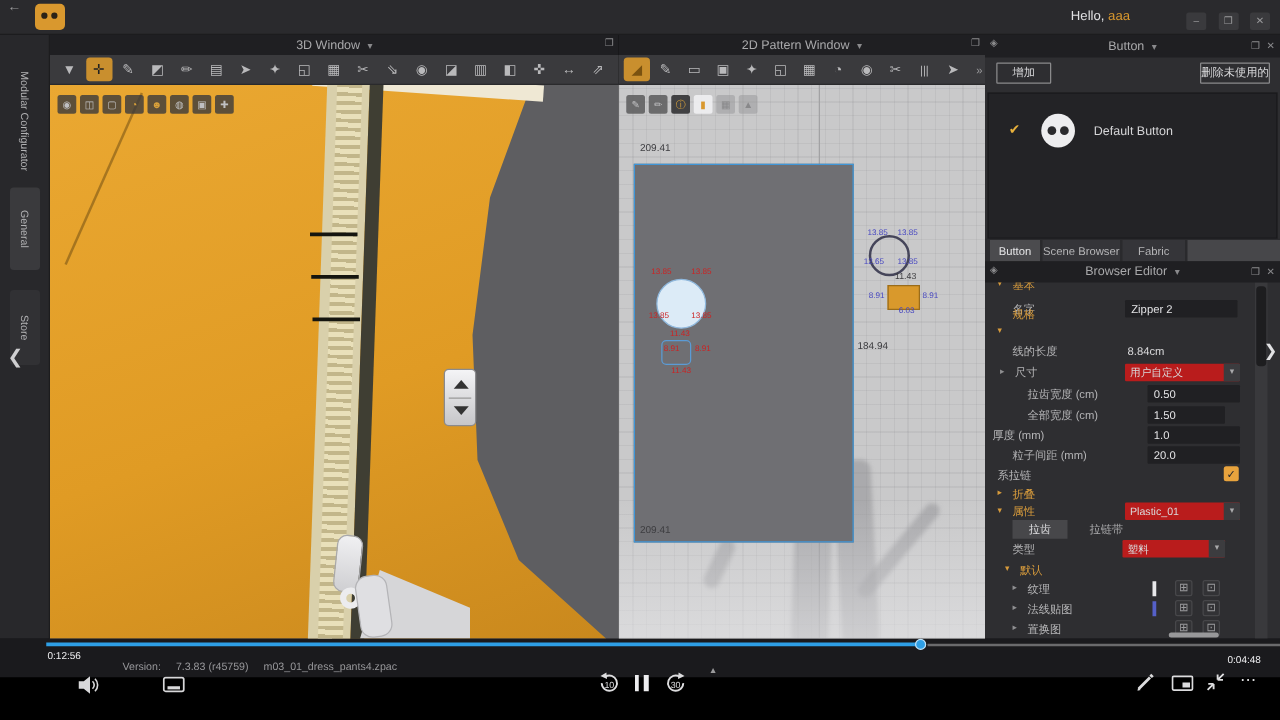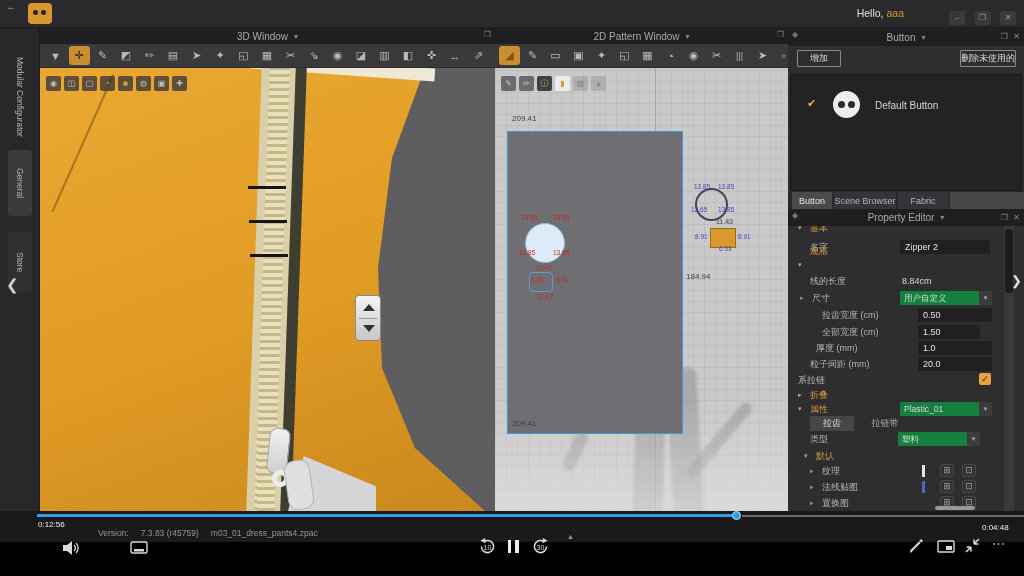--- a/index.html
+++ b/index.html
@@ -30,21 +30,21 @@
   .mini{width:15px;height:15px;background:rgba(58,58,60,.8);border-radius:2px;color:#c0c0c2;font-size:8px;display:flex;align-items:center;justify-content:center;}
   
   .actbtn{position:absolute;height:17px;border:1px solid #8a8a8c;color:#d8d8da;font-size:9px;background:transparent;display:flex;align-items:center;justify-content:center;border-radius:1px;}
   .actbtn.disabled{border-color:#4a4a4d;color:#5e5e61;margin-top:35px;}
   .tab{position:absolute;height:17px;font-size:9px;display:flex;align-items:center;justify-content:center;}
   .plabel{position:absolute;font-size:9px;color:#b5b5b7;line-height:14px;height:14px;}
   .olabel{color:#d79b3c;}
   .arr{position:absolute;font-size:7px;color:#d79b3c;line-height:14px;}
   .garr{color:#8f8f91;}
   .inp{position:absolute;height:14px;background:#202023;color:#e3e3e5;font-size:9px;line-height:14px;padding:0 5px;border-radius:1px;}
-  .dd{position:absolute;height:14px;background:#15803d;color:#d9d9db;font-size:8.5px;line-height:14px;padding:0 4px;border-radius:1px;}
+  .dd{position:absolute;height:14px;background:#b91c1c;color:#d9d9db;font-size:8.5px;line-height:14px;padding:0 4px;border-radius:1px;}
   .ddc{position:absolute;right:0;top:0;width:13px;height:14px;background:#3c3c3f;color:#a9a9ab;font-size:7px;text-align:center;line-height:14px;border-radius:0 1px 1px 0;}
   .slotbtn{position:absolute;width:14px;height:13px;background:#323235;border:1px solid #47474a;color:#9b9b9d;font-size:9px;line-height:11px;text-align:center;border-radius:2px;}
   
   .annr{position:absolute;font-size:6.5px;color:#c22;line-height:1;}
   .annb{position:absolute;font-size:6.5px;color:#4646c0;line-height:1;}
   .annd{position:absolute;font-size:8px;color:#3d3d40;line-height:1;}
   .sil{position:absolute;background:rgba(140,140,144,.5);filter:blur(1.5px);border-radius:8px;}
   
   .pico{position:absolute;display:flex;align-items:flex-end;justify-content:center;}
   .ptime{position:absolute;font-size:8px;color:#f0f0f2;}
@@ -241,21 +241,21 @@
 
     <div class="a" style="left:0;top:163px;width:236px;height:18px;background:#2a2a2d;">
       <span class="tab" style="left:4px;top:1px;width:40px;background:#4b4b4e;color:#e5e5e7;">Button</span>
       <span class="tab" style="left:46px;top:1px;width:62px;background:#353539;color:#b5b5b7;">Scene Browser</span>
       <span class="tab" style="left:110px;top:1px;width:50px;background:#353539;color:#b5b5b7;">Fabric</span>
       <span class="tab" style="left:162px;top:1px;width:74px;background:#47474a;"></span>
     </div>
 
     <div class="ptitle" style="position:absolute;left:0;top:181px;width:236px;height:17px;">
       <span class="ppin">◈</span>
-      <span>Property Editor</span>
+      <span>Browser Editor</span>
       <span class="caret">▾</span>
       <span style="position:absolute;right:16px;top:4px;font-size:8px;color:#8a8a8c;">❐</span>
       <span style="position:absolute;right:4px;top:4px;font-size:8px;color:#8a8a8c;">✕</span>
     </div>
     <div class="a" style="left:0;top:198px;width:228px;height:285px;overflow:hidden;">
 
       <span class="arr" style="left:10px;top:-5px;">▾</span>
       <span class="plabel olabel" style="left:22px;top:-5px;">基本</span>
 
       <span class="plabel" style="left:22px;top:14px;">名字</span>
@@ -271,21 +271,21 @@
       <span class="plabel" style="left:24px;top:65px;">尺寸</span>
       <div class="dd" style="left:112px;top:65px;width:92px;">
         <span>用户自定义</span>
         <span class="ddc">▾</span>
       </div>
 
       <span class="plabel" style="left:34px;top:82px;">拉齿宽度 (cm)</span>
       <span class="inp" style="left:130px;top:82px;width:74px;">0.50</span>
       <span class="plabel" style="left:34px;top:99px;">全部宽度 (cm)</span>
       <span class="inp" style="left:130px;top:99px;width:62px;">1.50</span>
-      <span class="plabel" style="left:28px;top:115px;">厚度 (mm)</span>
+      <span class="plabel" style="left:6px;top:115px;">厚度 (mm)</span>
       <span class="inp" style="left:130px;top:115px;width:74px;">1.0</span>
       <span class="plabel" style="left:22px;top:131px;">粒子间距 (mm)</span>
       <span class="inp" style="left:130px;top:131px;width:74px;">20.0</span>
 
       <span class="plabel" style="left:10px;top:147px;">系拉链</span>
       <span style="position:absolute;left:191px;top:147px;width:12px;height:12px;background:#e8a33d;border-radius:2px;color:#2a2a2d;font-size:9px;line-height:12px;text-align:center;">✓</span>
 
       <span class="arr" style="left:10px;top:162px;">▸</span>
       <span class="plabel olabel" style="left:22px;top:162px;">折叠</span>
 

